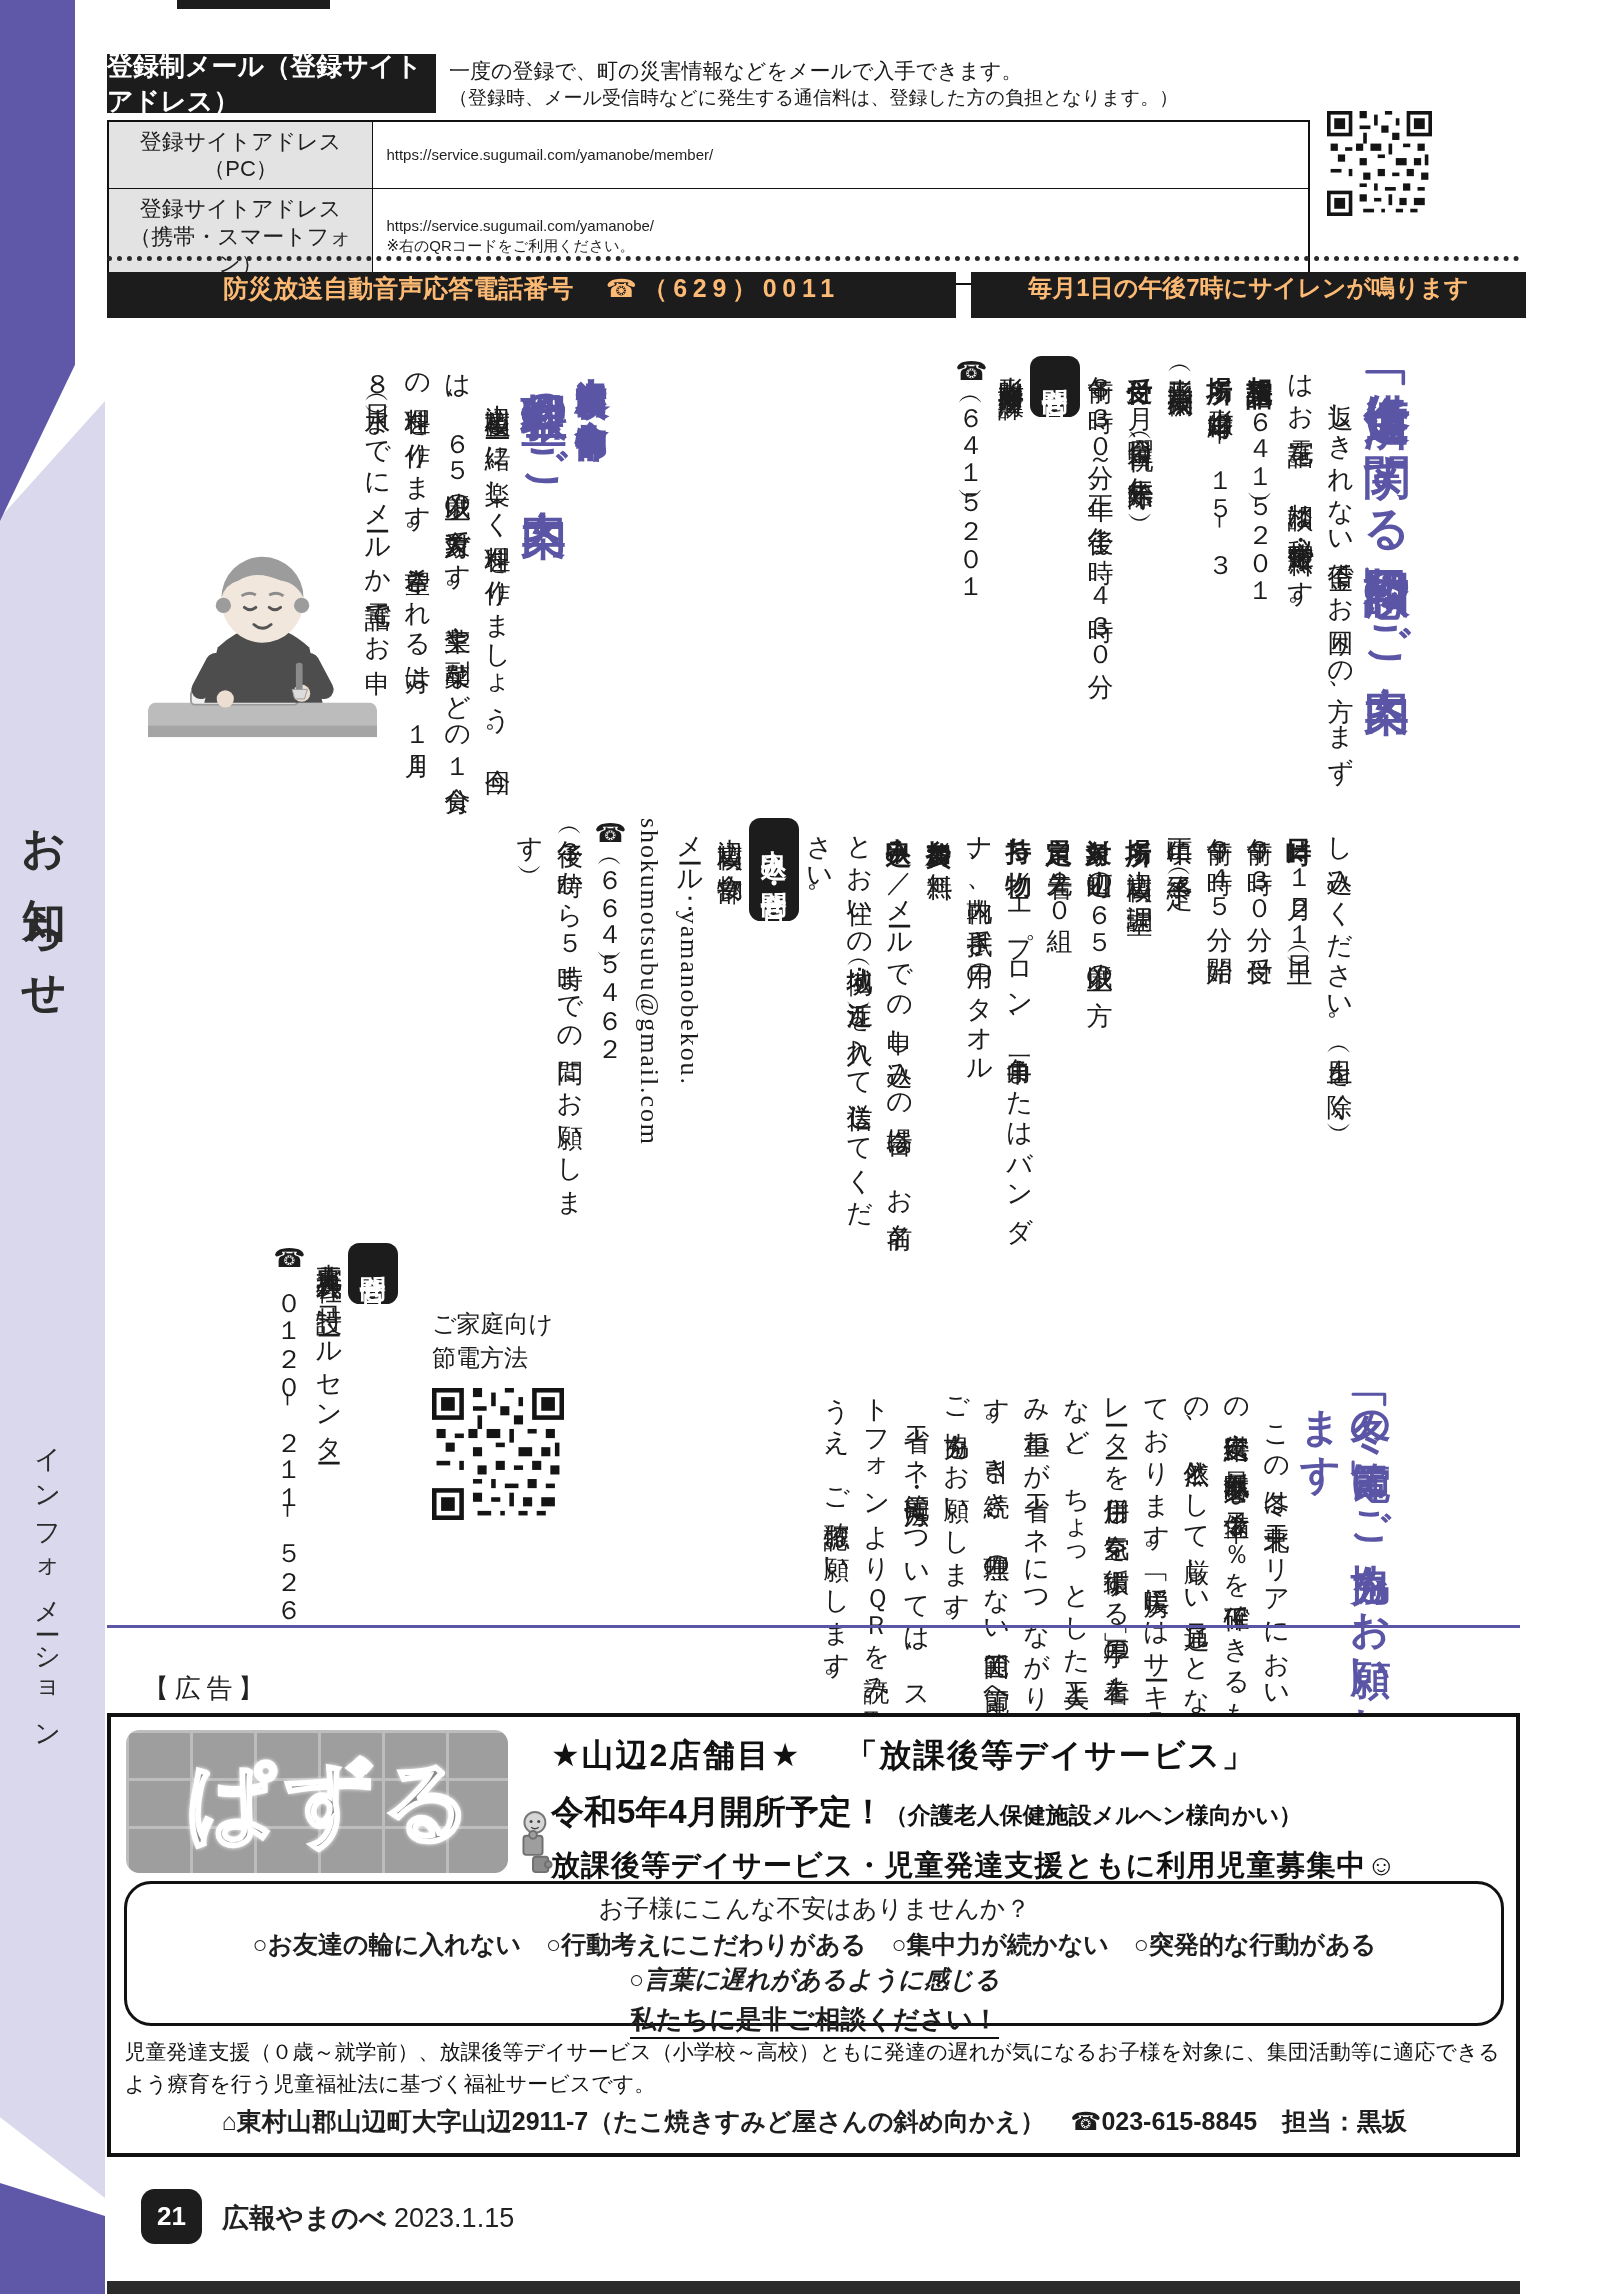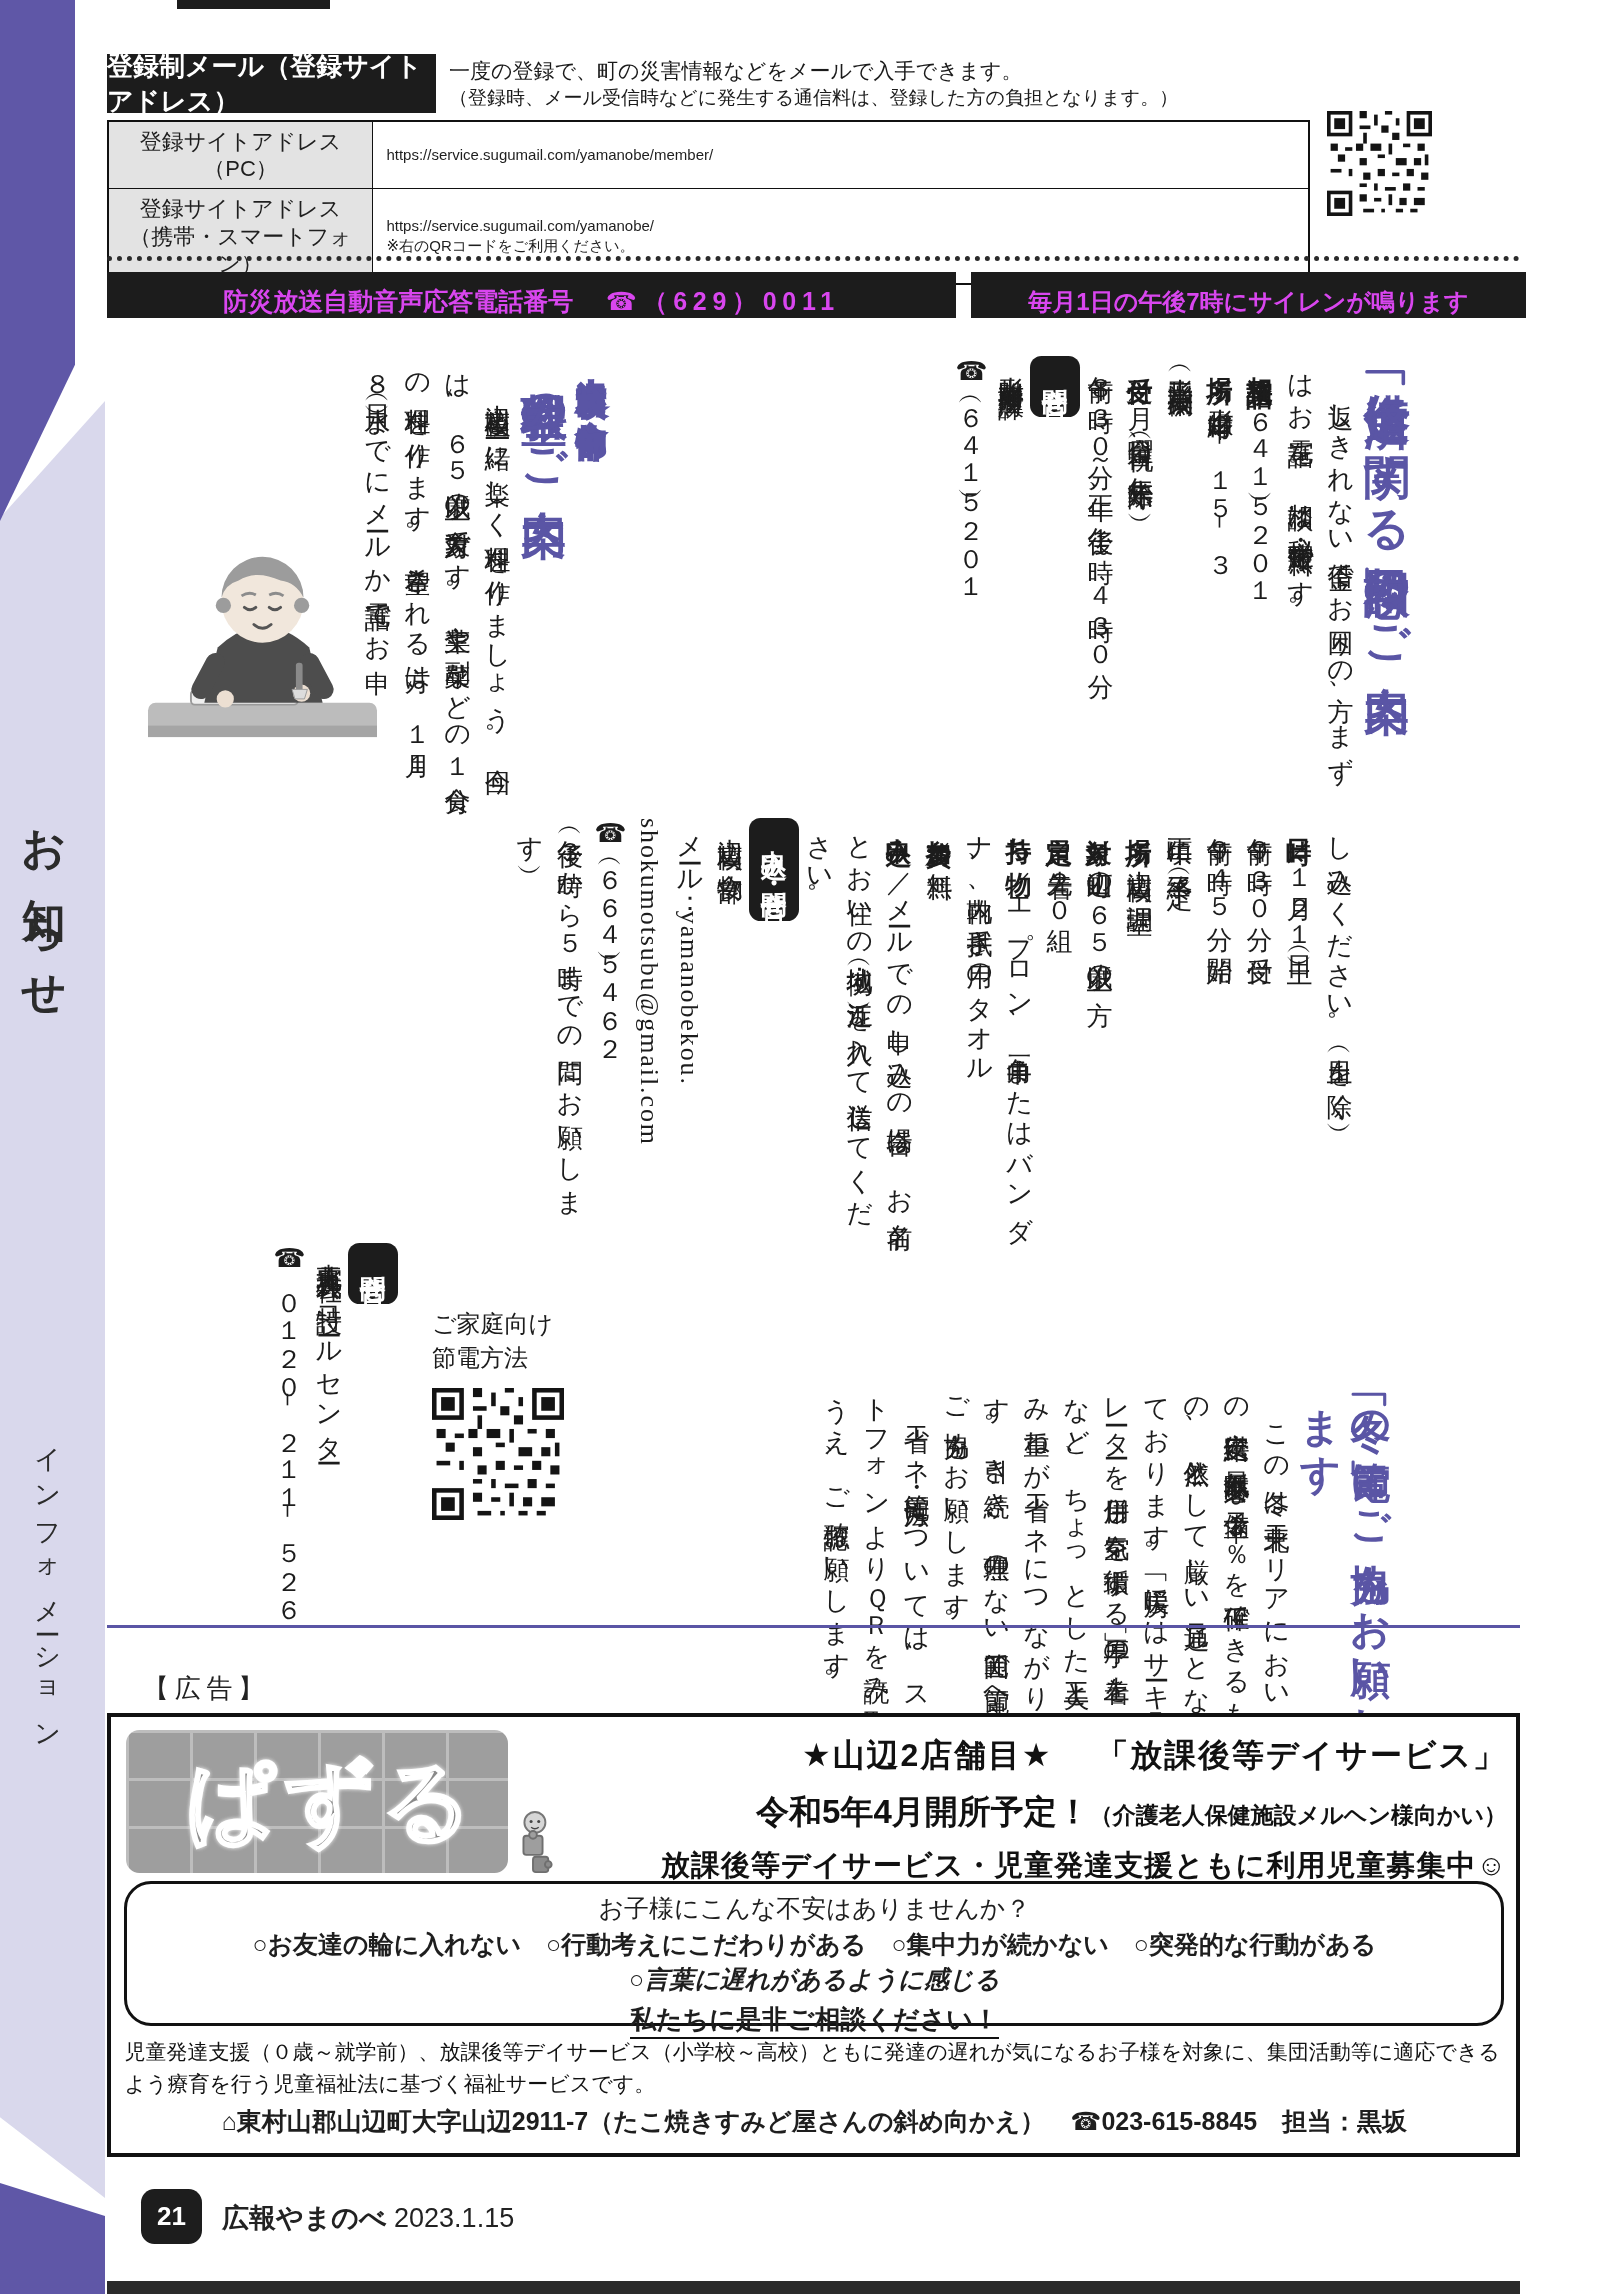--- a/index.html
+++ b/index.html
@@ -30,22 +30,22 @@
   .mt-row + .mt-row { border-top:1.9px solid #111; }
   .mt-label { background:#e3e3e3; border-right:1.9px solid #111; text-align:center; font-size:22px;
               display:flex; flex-direction:column; align-items:center; justify-content:center; padding:5.7px 1.9px; line-height:1.25; }
   .mt-value { font-size:15px; display:flex; flex-direction:column; justify-content:center; padding:5.7px 13.4px; line-height:1.35; }
   .qr { position:absolute; background:#fff; }
   .qr1 { left:1327px; top:111px; width:105px; height:105px; }
   .qr2 { left:432px; top:1388px; width:132px; height:132px; }
 
   .dotted-sep { position:absolute; left:107px; top:256px; width:1413px; border-top:5.7px dotted #2a2a2a; }
 
-  .bar { position:absolute; top:272px; height:46px; background:#1c1c1c; color:#d946ef; font-weight:bold;
-         display:flex; align-items:flex-end; justify-content:center; }
+  .bar { position:absolute; top:272px; height:46px; background:#1c1c1c; color:#fdba74; font-weight:bold;
+         display:flex; align-items:flex-start; justify-content:center; }
   .bar-left  { left:107px; width:849px; font-size:25px; gap:32.5px; }
   .bar-left .ph { letter-spacing:5.7px; }
   .bar-right { left:971px; width:555px; font-size:24px; }
 
   
   .vt { position:absolute; writing-mode:vertical-rl; text-orientation:mixed;
         font-family:"Liberation Serif","DejaVu Serif",serif; font-size:26px; line-height:40px;
         letter-spacing:1.9px; color:#1c1c1c; }
   .tL   { font-family:"Liberation Sans","DejaVu Sans",sans-serif; font-weight:bold; color:#5a55a5;
           font-size:46px; line-height:55px; letter-spacing:1.9px; }
@@ -67,21 +67,21 @@
   .ad-box   { position:absolute; left:107px; top:1713px; width:1413px; height:444px; border:4.8px solid #111; background:#fff; }
   .ad-logo  { position:absolute; left:15.3px; top:13.4px; width:382px; height:143px; border-radius:13.4px;
               background:#9e9e9e;
               background-image:linear-gradient(#bdbdbd 2.9px, transparent 2.9px),
                                linear-gradient(90deg,#bdbdbd 2.9px, transparent 2.9px);
               background-size:96px 48px, 64px 96px;
               display:flex; align-items:center; justify-content:center; }
   .ad-logo-text { font-size:88px; font-weight:bold; color:#8a8a8a;
               -webkit-text-stroke:2.9px #fff; text-shadow:0 0 5.7px #fff,0 0 5.7px #fff; letter-spacing:7.6px;margin-left:32px; }
   .ad-mascot { position:absolute; left:401px; top:92px; width:42px; height:67px; }
-  .ad-head  { position:absolute; left:440px; top:17px; width:956px; text-align:right; color:#111; }
+  .ad-head  { position:absolute; left:440px; top:17px; width:956px; text-align:left; color:#111; }
   .ad-h1 { font-size:32px; font-weight:bold; letter-spacing:1.9px; }
   .ad-h1 .g { display:inline-block; width:44px; }
   .ad-h2 { font-size:33px; font-weight:bold; margin-top:11.5px; }
   .ad-h2 .small { font-size:23px; }
   .ad-h3 { font-size:29px; font-weight:bold; margin-top:11.5px; letter-spacing:1px; }
   .ad-inner { position:absolute; left:13.4px; top:164px; width:1380px; height:145px; border:3.8px solid #111;
               border-radius:27px; text-align:center; padding-top:7.6px; }
   .ad-q  { font-size:25px; }
   .ad-q1 { font-size:25px; font-weight:bold; margin-top:3.8px; }
   .ad-q2 { font-size:25px; font-weight:bold; margin-top:1.9px;font-style:italic; }

